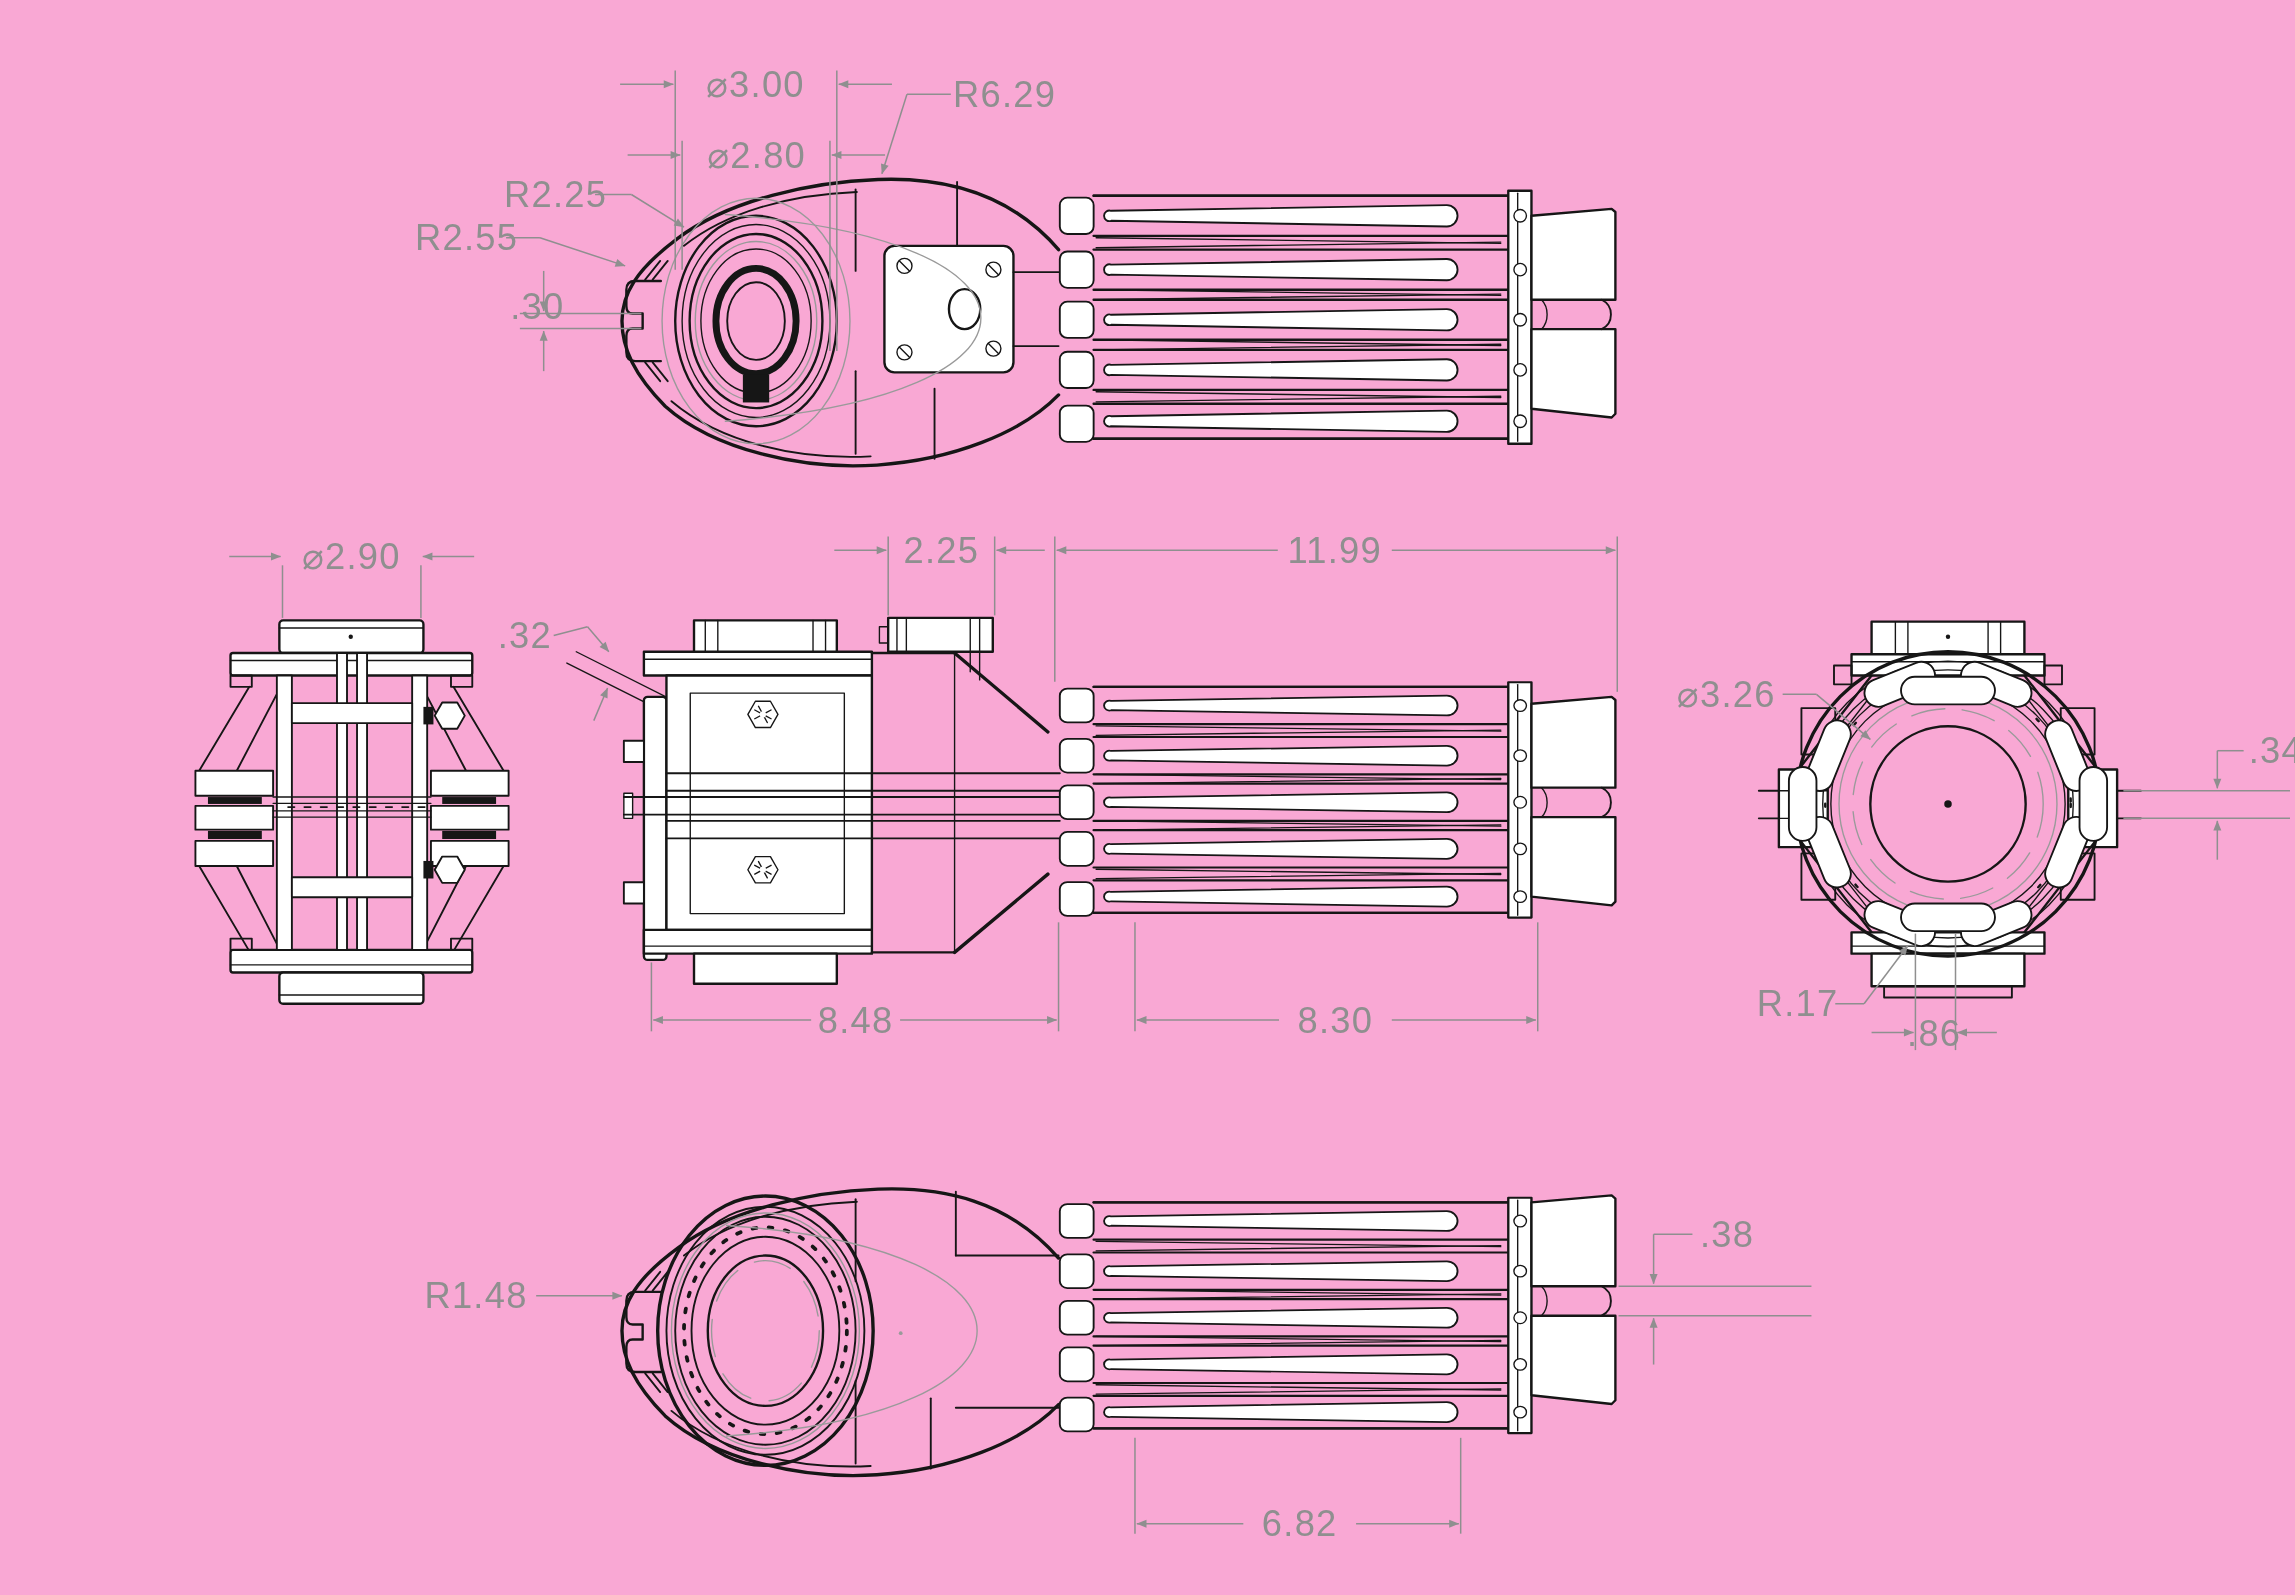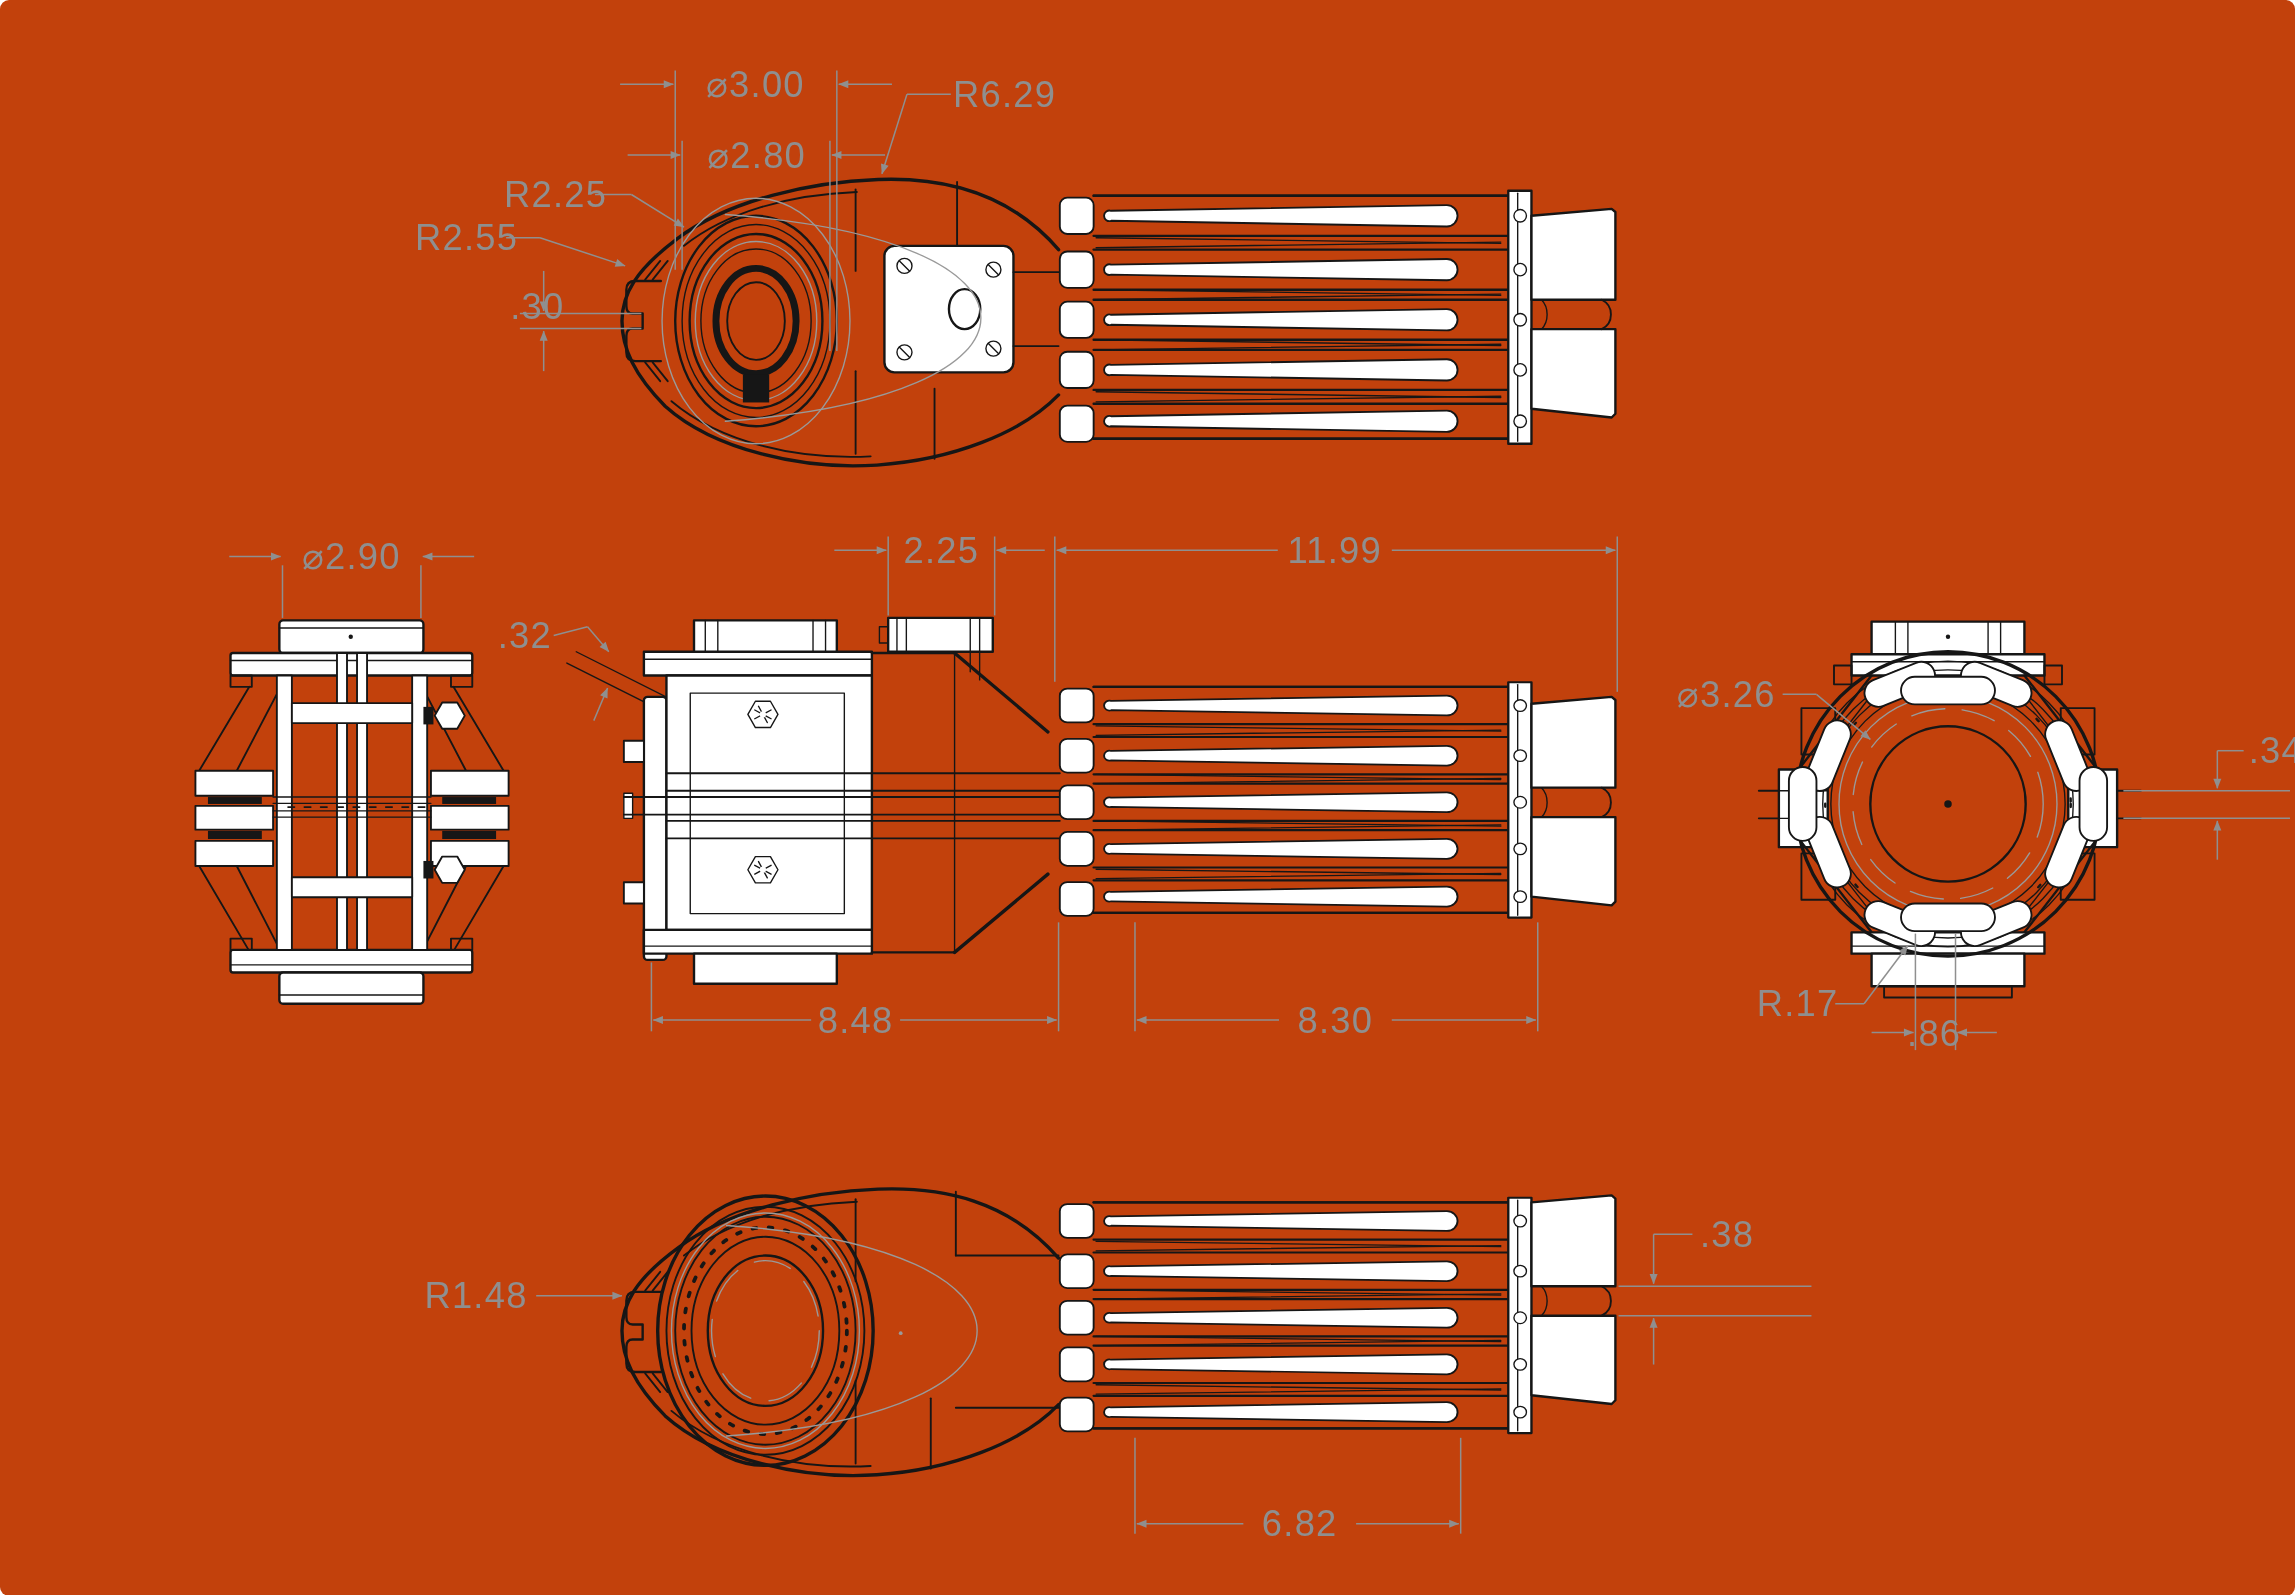--- a/index.html
+++ b/index.html
@@ -1,16 +1,16 @@
 <!DOCTYPE html>
 <html style="font-size:10px"><head>
 <meta charset="utf-8">
 <style>
   html,body{margin:0;padding:0;background:#ffffff;}
-  .stage{width:2295px;height:1596px;position:relative;background:#c2410c;overflow:hidden;border-radius:9px;}
+  .stage{width:2295px;height:1596px;position:relative;background:#f9a8d4;overflow:hidden;}
   svg{display:block}
   .b{stroke:#161616;fill:none;stroke-linecap:round;stroke-linejoin:round}
   .w{fill:#ffffff}
   .f{fill:#161616;stroke:none}
   .g{stroke:#9a9a9a;fill:none;stroke-linecap:round}
   .d{stroke:#8f8f8f;fill:none;stroke-width:2.4}
   .w5{stroke-width:5.4}.w4{stroke-width:3.8}.w3{stroke-width:3}.w2{stroke-width:2.2}
   .t{fill:#8f8f8f;font-family:"Liberation Sans",sans-serif;font-size:58px;letter-spacing:2px;
      text-anchor:middle;dominant-baseline:central}
   .ts{text-anchor:start}

